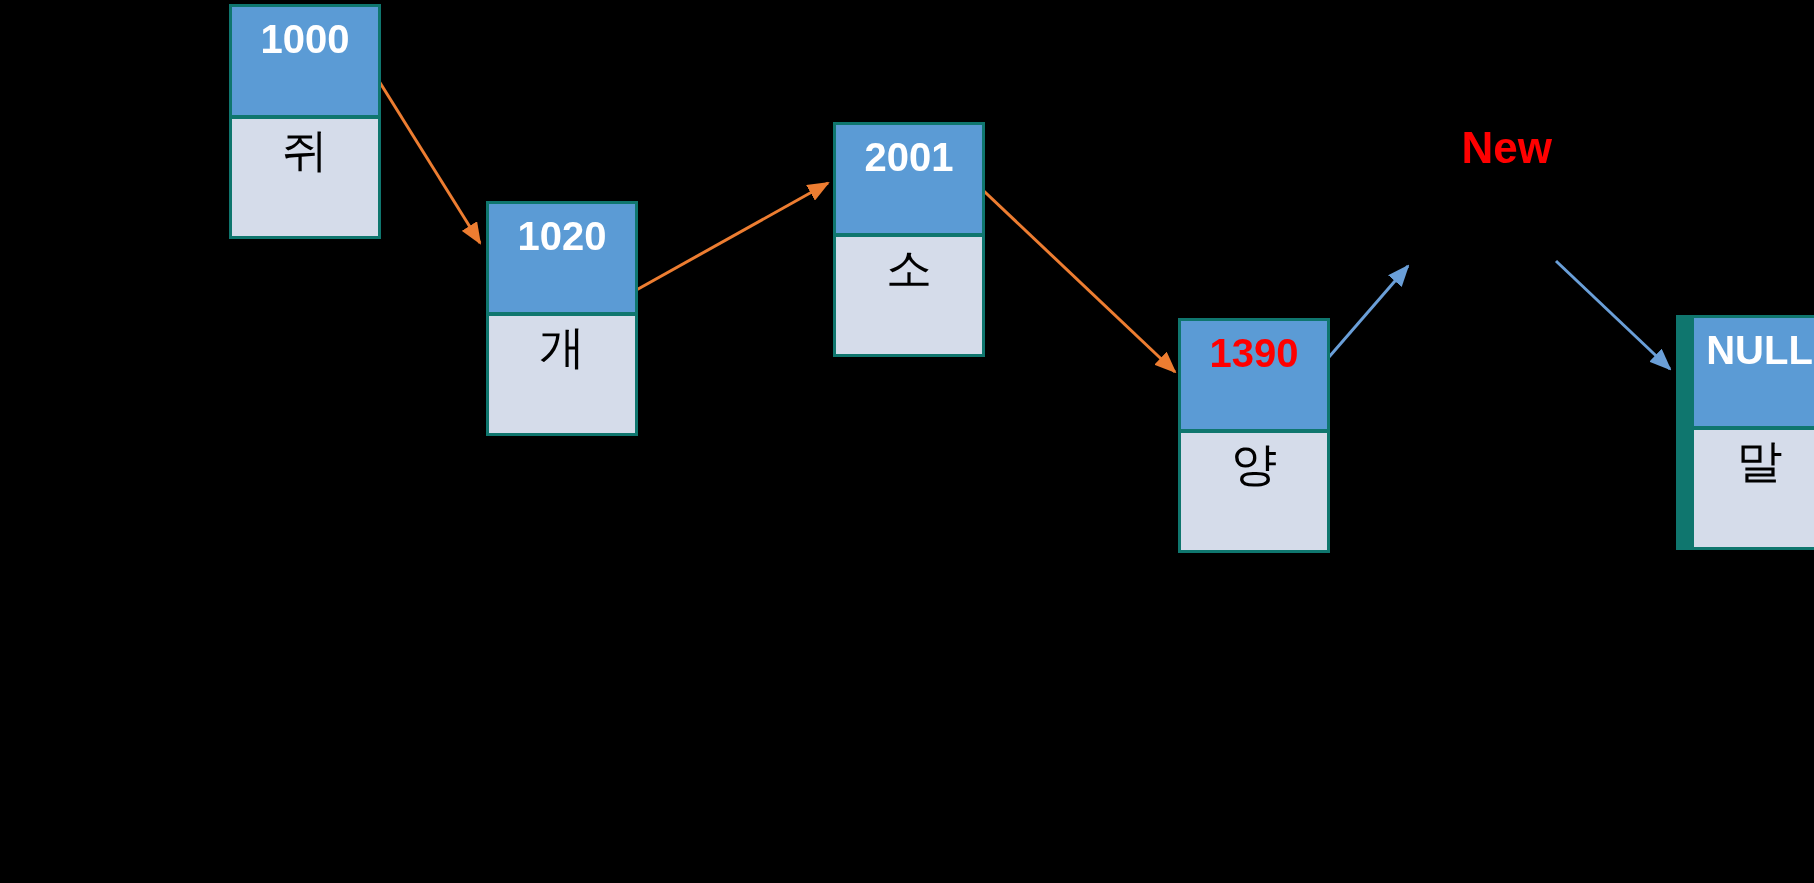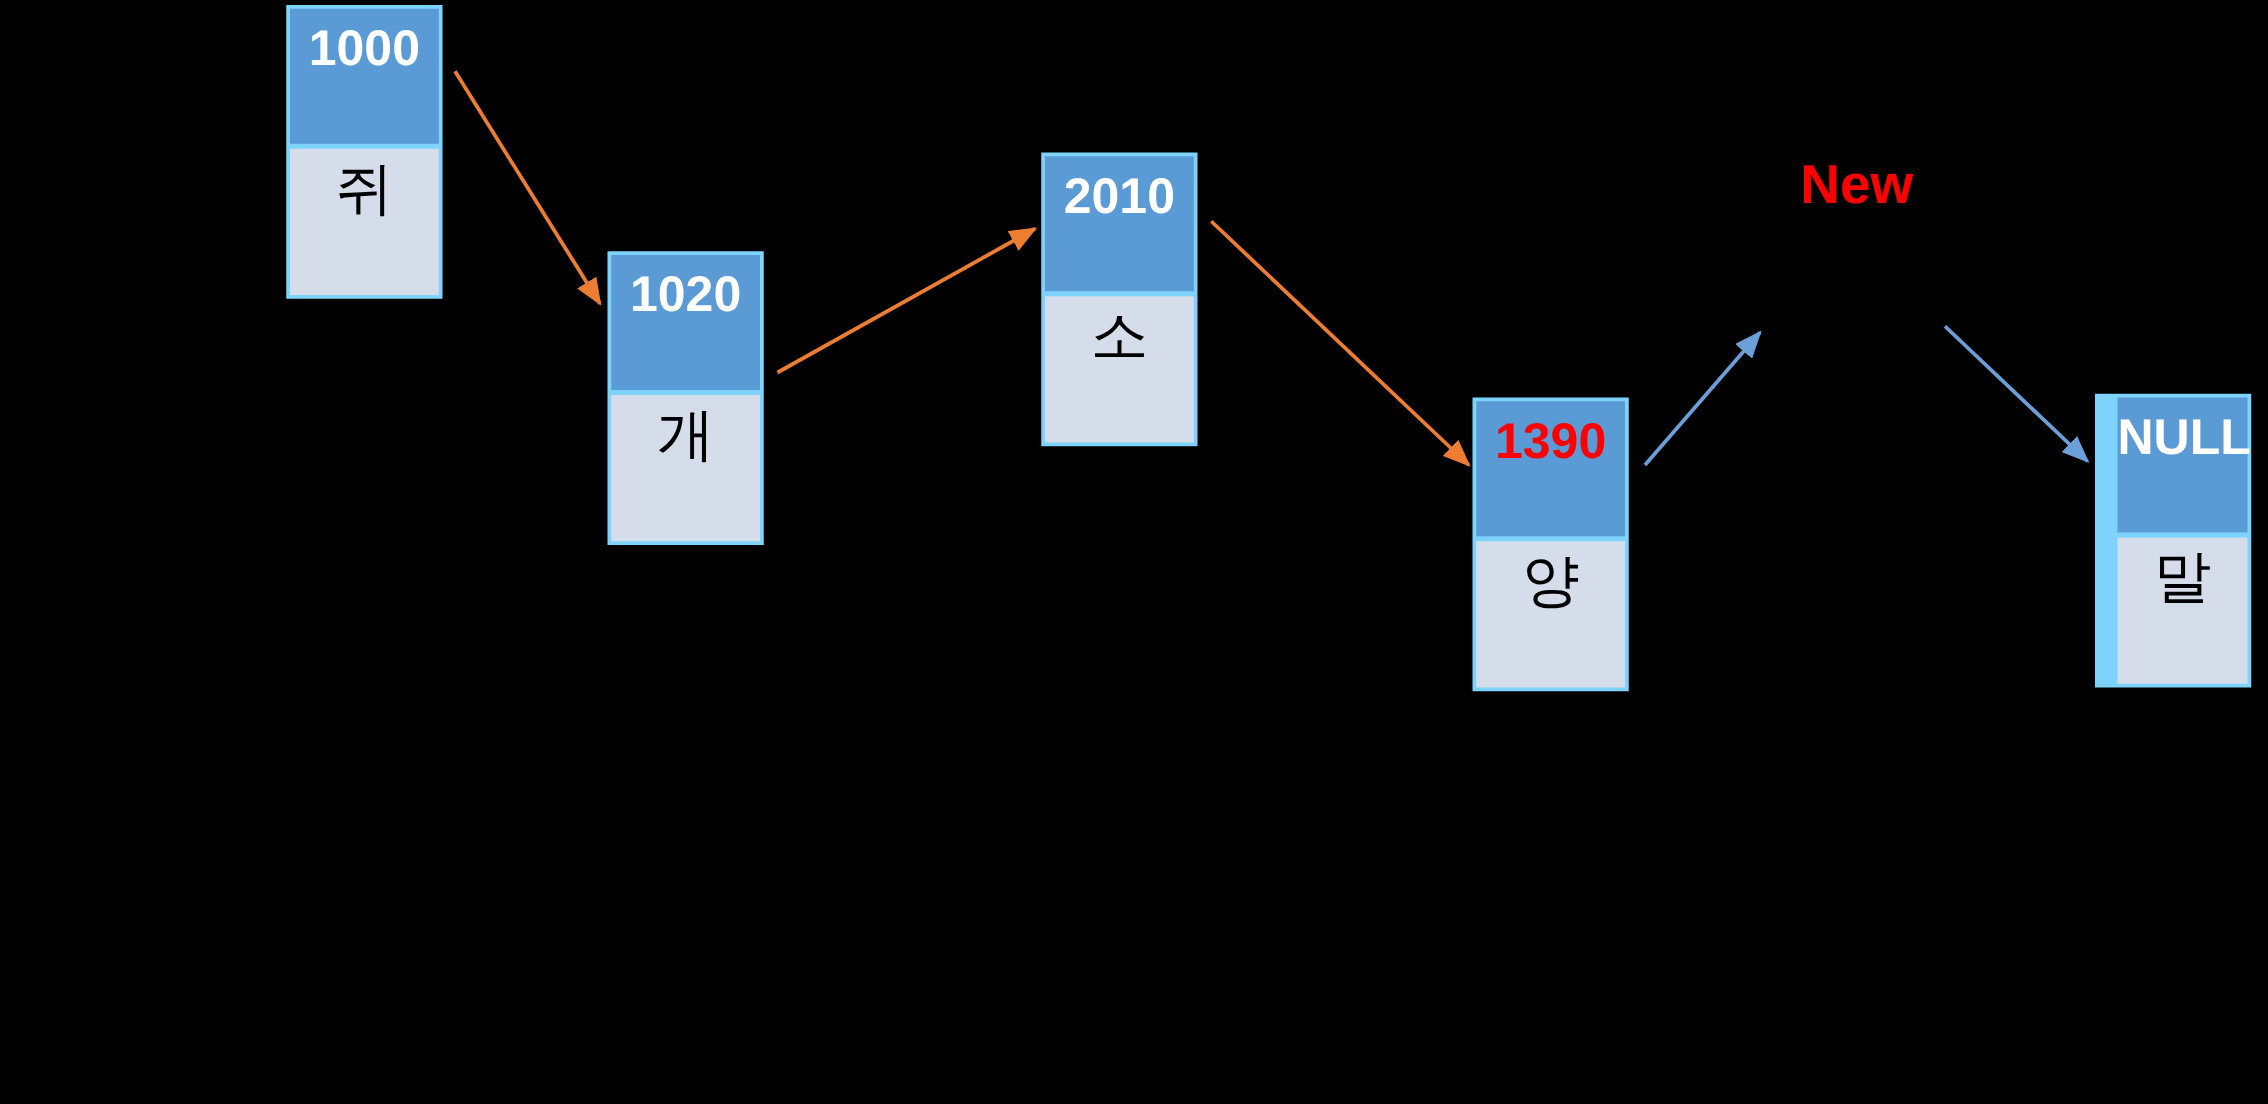--- a/index.html
+++ b/index.html
@@ -16,23 +16,23 @@
     font-family: "Liberation Sans", "DejaVu Sans", sans-serif;
   }
   .edges-svg {
     position: absolute;
     left: 0; top: 0;
     width: 1814px;
     height: 883px;
   }
   .node {
     position: absolute;
-    width: 125px;
+    width: 152px;
     height: 235px;
-    background: #7dd3fc;
+    background: #0f766e;
     padding: 3px;
     box-sizing: border-box;
     display: flex;
     flex-direction: column;
     gap: 4px;
   }
   .node-header {
     height: 108px;
     background: #5B9BD5;
     text-align: center;
@@ -59,21 +59,21 @@
     color: #000000;
     font-size: 46px;
     font-weight: 400;
     line-height: 1.1;
   }
   .annotation {
     position: absolute;
     left: 1419px;
     top: 124px;
     width: 133px;
-    text-align: center;
+    text-align: right;
     color: #FF0000;
     font-size: 44px;
     font-weight: 600;
     line-height: 1.1;
   }
   
   .n1 { left: 229px;  top: 4px; }
   .n2 { left: 486px;  top: 201px; }
   .n3 { left: 833px;  top: 122px; }
   .n4 { left: 1178px; top: 318px; }
@@ -116,21 +116,21 @@
     <div class="node-header">
       <span class="val">1020</span>
     </div>
     <div class="node-body">
       <span class="lab">개</span>
     </div>
   </div>
 
   <div class="node n3">
     <div class="node-header">
-      <span class="val">2010</span>
+      <span class="val">2001</span>
     </div>
     <div class="node-body">
       <span class="lab">소</span>
     </div>
   </div>
 
   <div class="node n4">
     <div class="node-header">
       <span class="val red">1390</span>
     </div>

